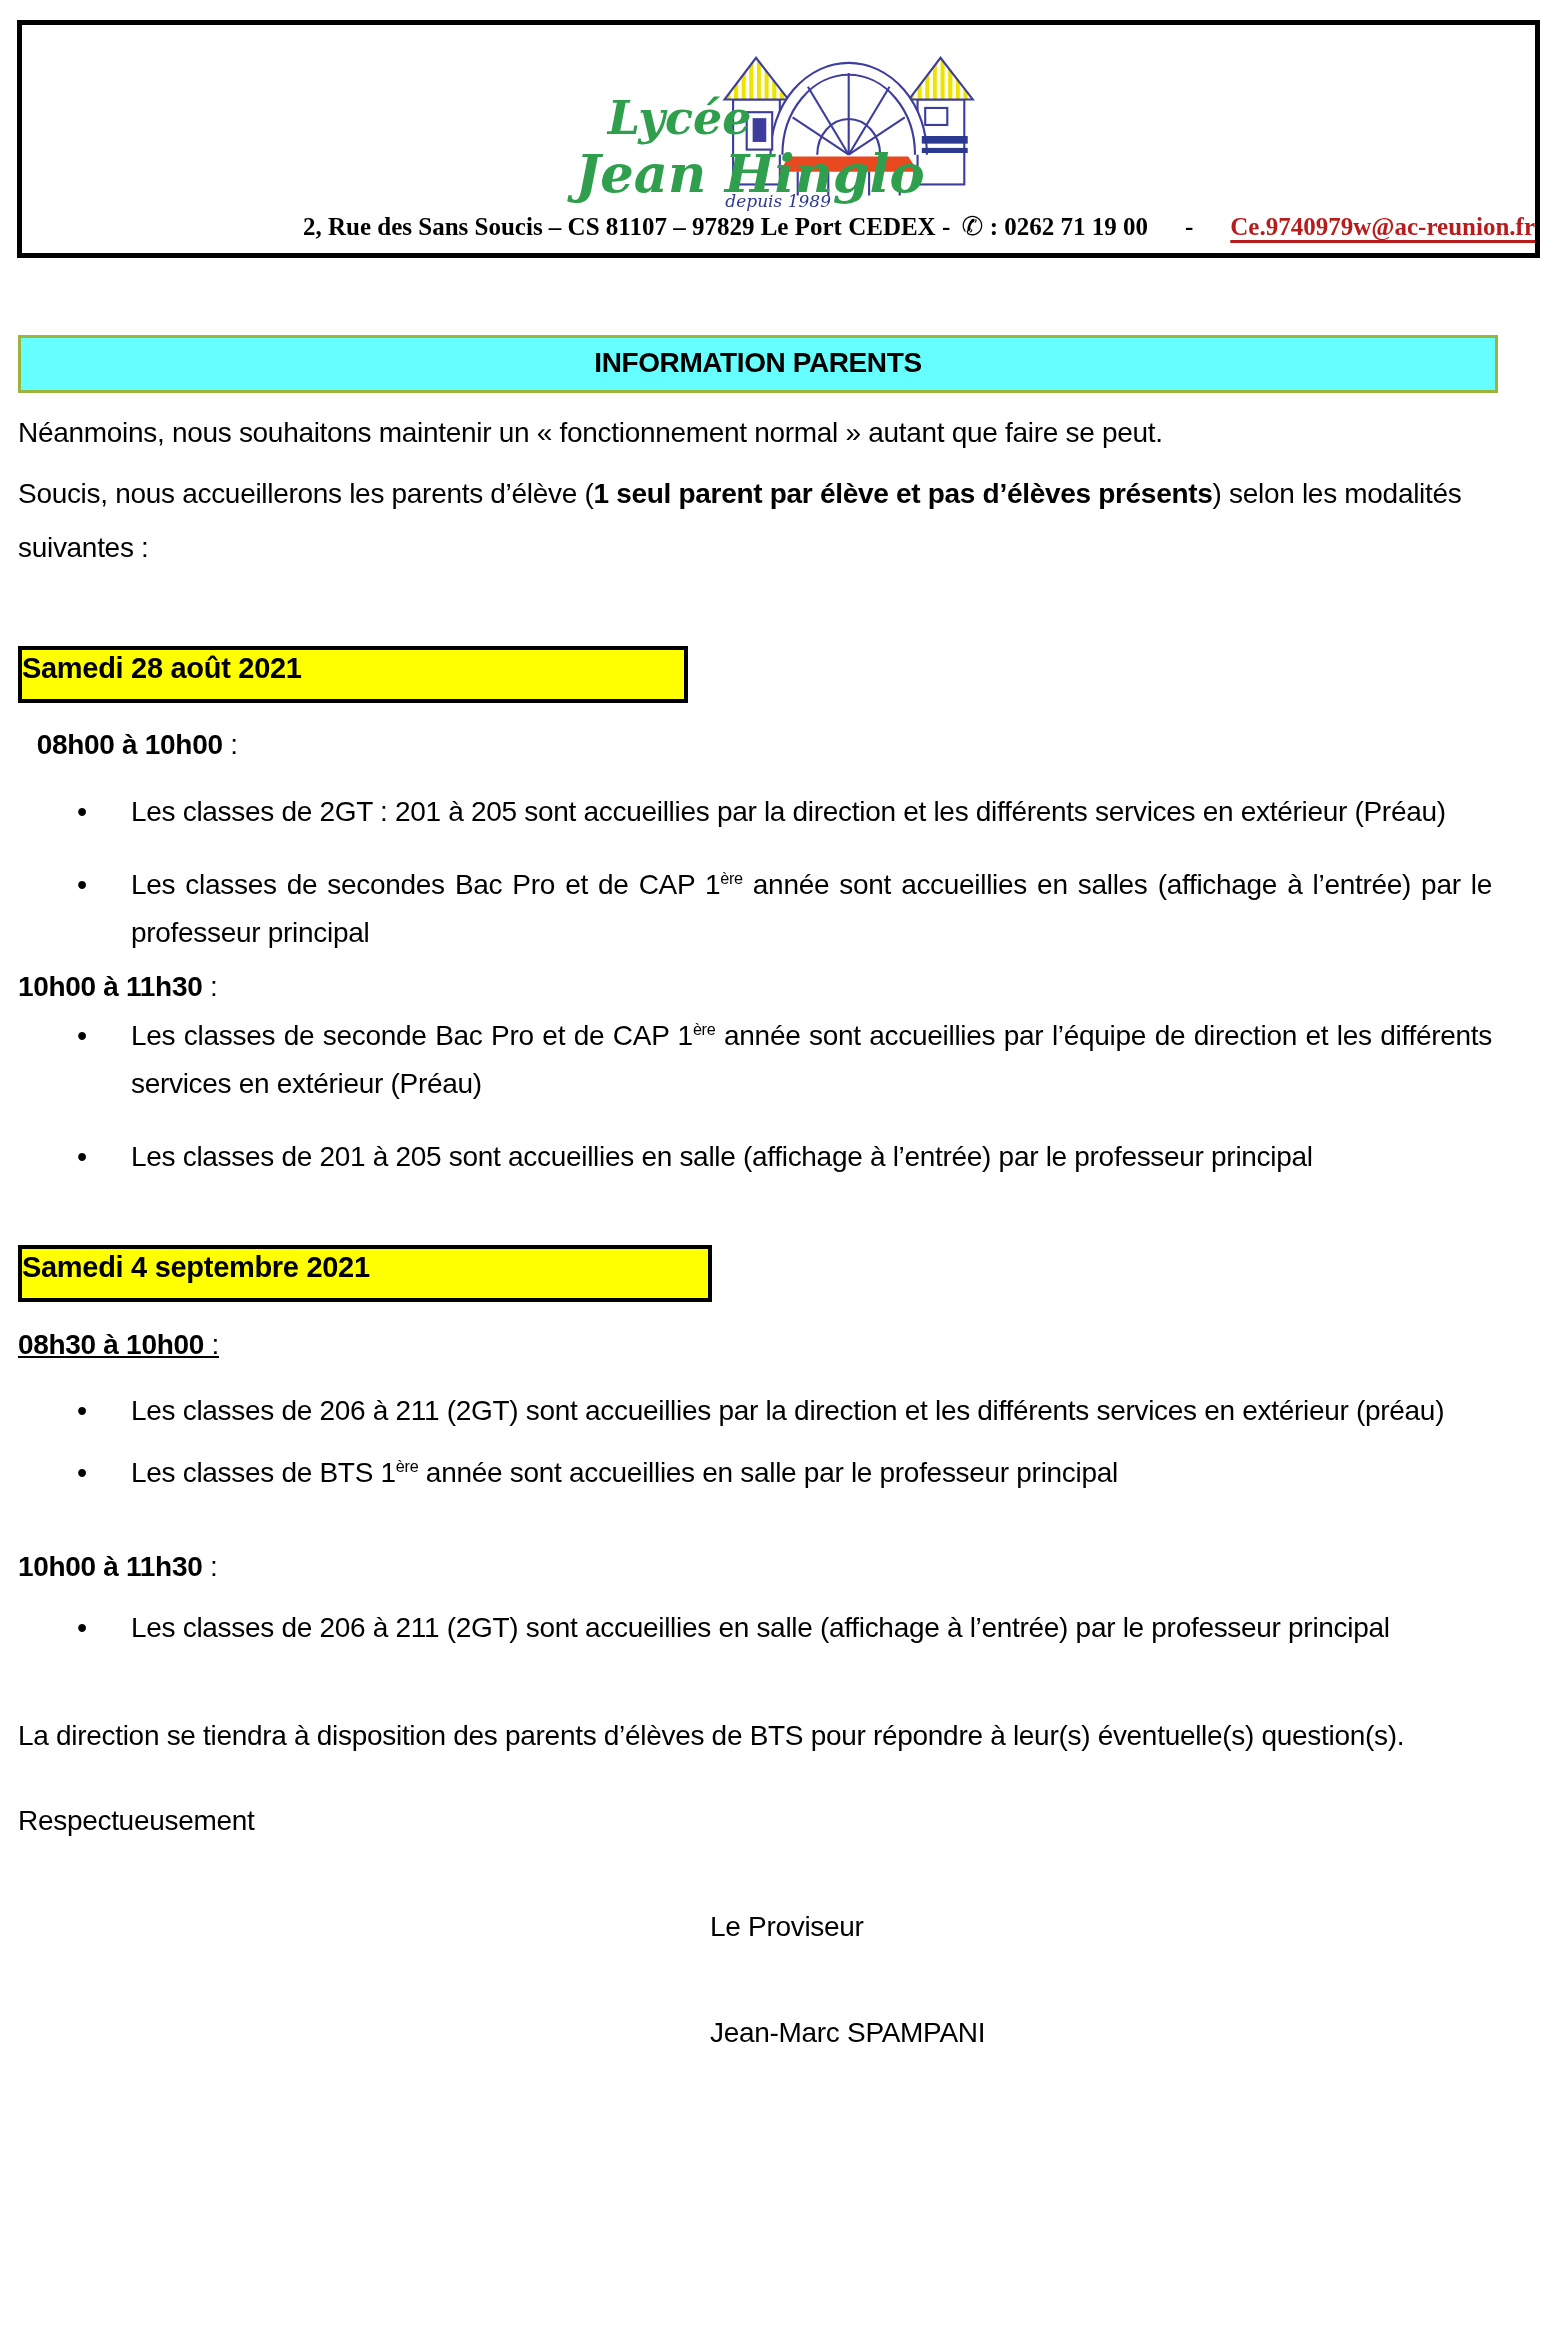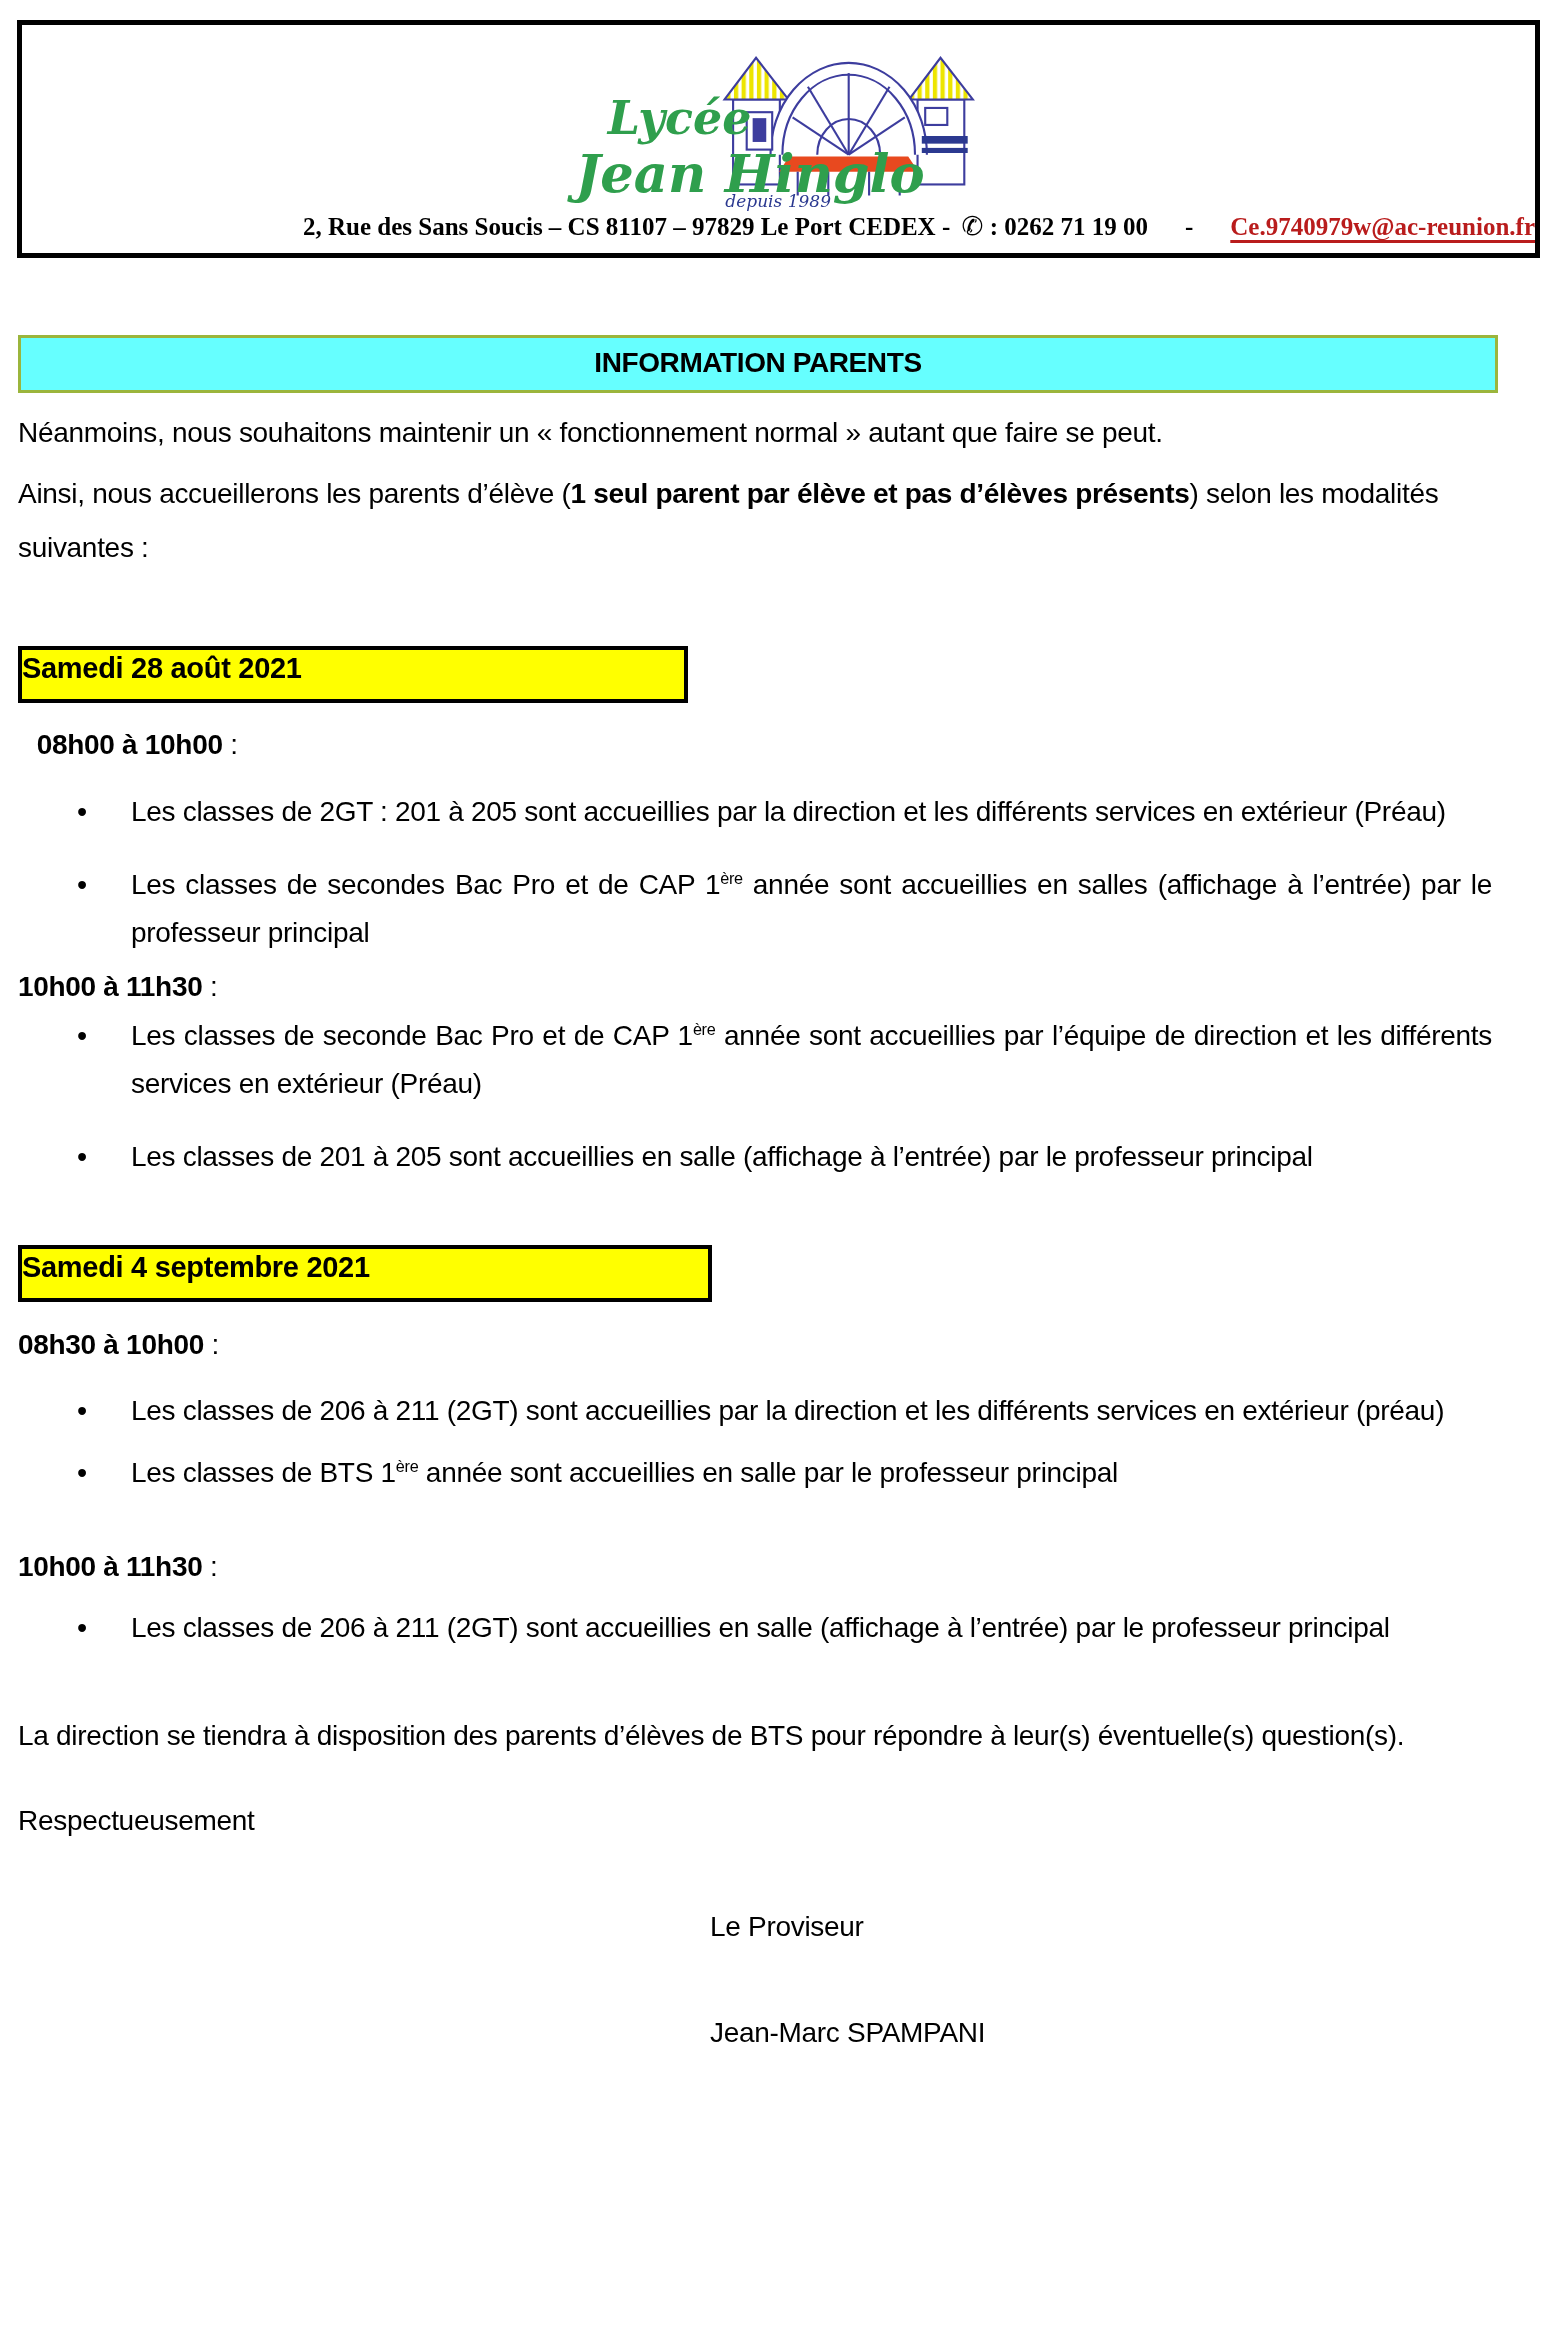--- a/index.html
+++ b/index.html
@@ -75,21 +75,21 @@
     height: 57px;
     line-height: 36px;
   }
   .box-1 { width: 670px; margin-top: 71px; }
   .box-2 { width: 694px; margin-top: 64px; }
 
   .time-line { font-weight: bold; line-height: 34px; }
   .time-colon { font-weight: normal; }
   .t1 { margin-top: 25.5px; margin-left: 18.7px; }
   .t2 { margin-top: 13.6px; }
-  .t3 { margin-top: 25.5px; }
+  .t3 { margin-top: 25.5px; text-decoration: underline; }
   .t4 { margin-top: 53px; }
 
   .bullet { display: flex; margin-left: 54px; }
   .dot { flex: 0 0 59px; font-size: 29px; line-height: 48px; padding-left: 5.1px; }
   .dot::before { content: "•"; }
   .btxt { flex: 1; text-align: justify; line-height: 48px; }
   .b-m1 { margin-top: 25.5px; }
   .b-m2 { margin-top: 25px; }
   .b-m3 { margin-top: 8px; }
   .b-m4 { margin-top: 13.6px; }
@@ -151,21 +151,21 @@
     </div>
   </div>
 
   <div class="banner">
     <span>INFORMATION PARENTS</span>
   </div>
 
   <div class="content">
 
     <p class="intro">Néanmoins, nous souhaitons maintenir un « fonctionnement normal » autant que faire se peut.</p>
-    <p class="intro intro-last"><span>Ainsi, nous accueillerons les parents d’élève (</span><b>1 seul parent par élève et pas d’élèves présents</b><span>) selon les modalités suivantes :</span></p>
+    <p class="intro intro-last"><span>Soucis, nous accueillerons les parents d’élève (</span><b>1 seul parent par élève et pas d’élèves présents</b><span>) selon les modalités suivantes :</span></p>
 
     <div class="section-box box-1">
       <span>Samedi 28 août 2021</span>
     </div>
 
     <p class="time-line t1"><span>08h00 à 10h00</span><span class="time-colon"> :</span></p>
 
     <div class="bullet b-m1">
       <span class="dot"></span>
       <span class="btxt"><span>Les classes de 2GT : 201 à 205 sont accueillies par la direction et les différents services en extérieur (Préau)</span><sup></sup><span></span></span>

